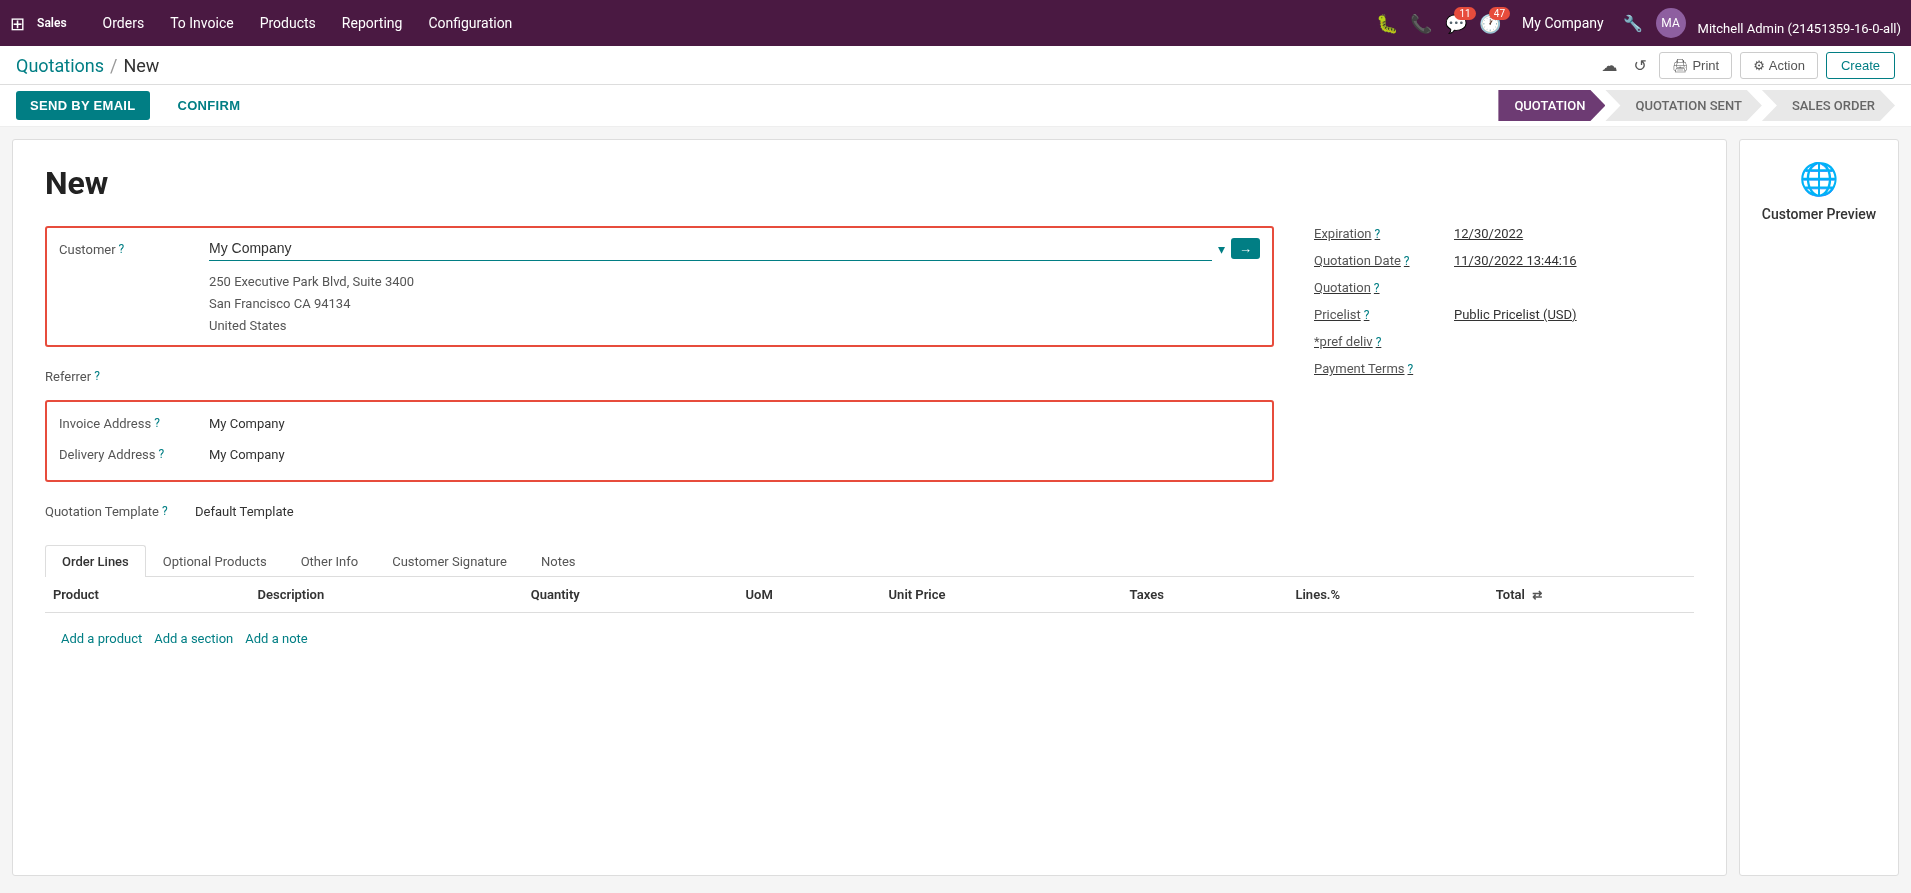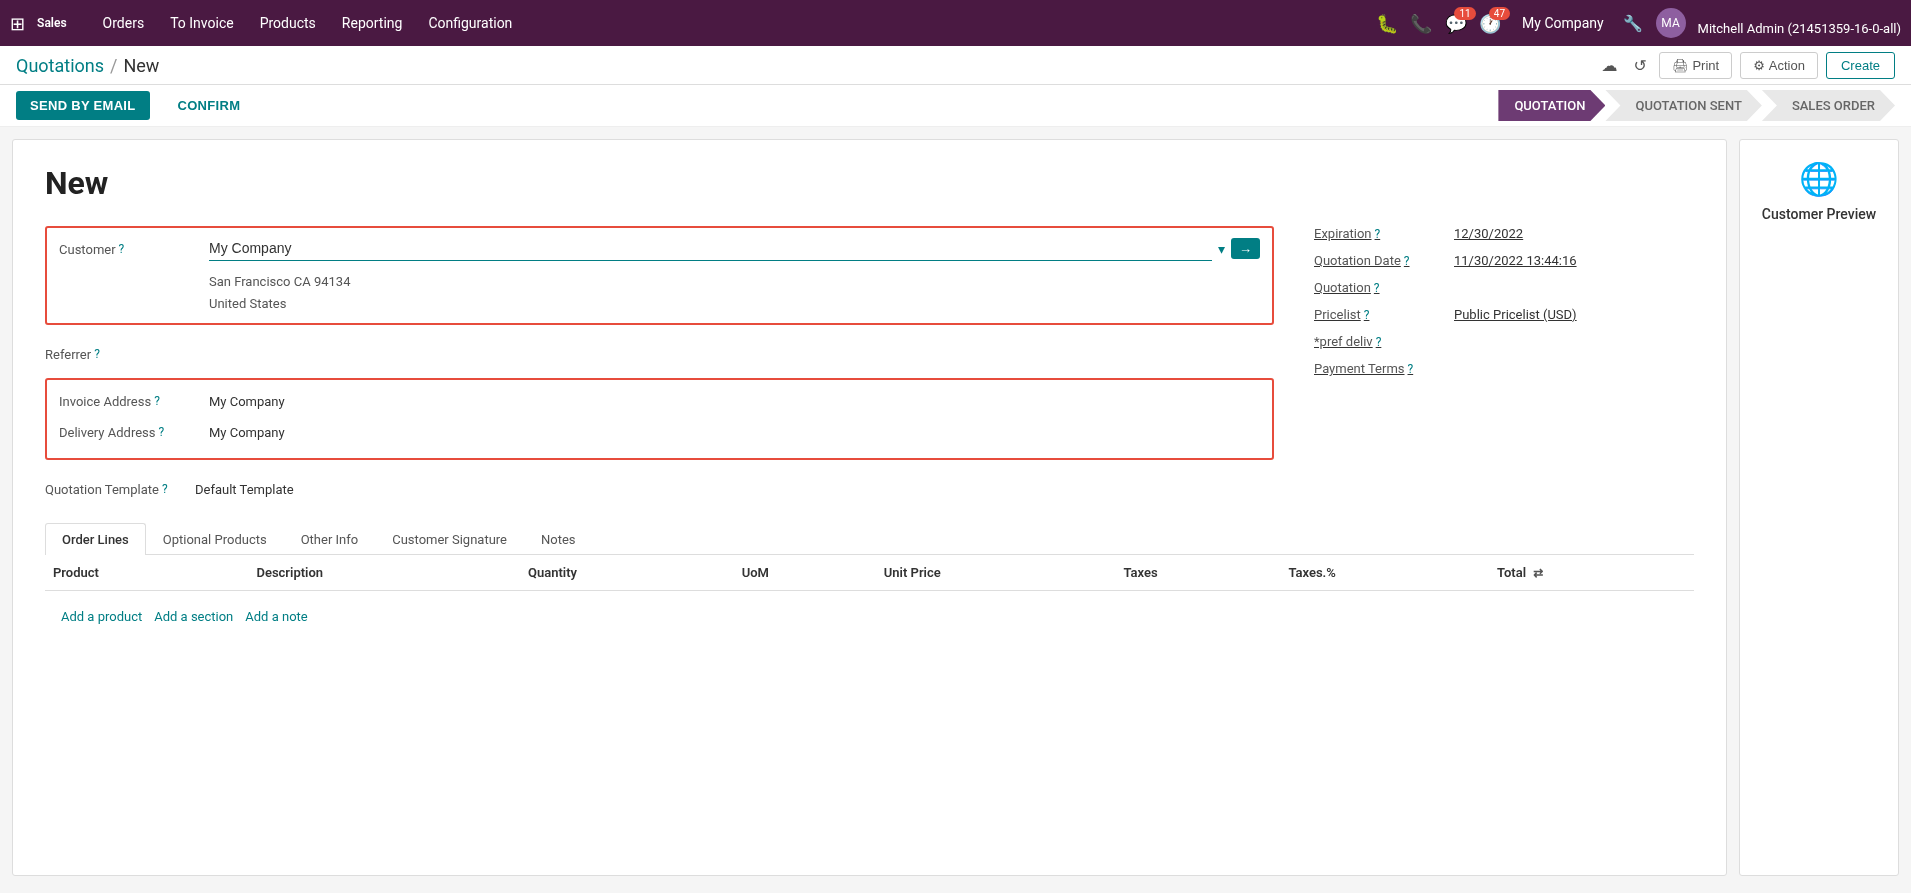--- a/index.html
+++ b/index.html
@@ -287,20 +287,21 @@
               <span>Customer</span>
               <span class="help-icon">?</span>
             </div>
             <div class="customer-input-wrap">
               <input class="customer-input" type="text" value="My Company" style="">
               <span class="dropdown-arrow">▾</span>
               <span class="ext-link-arrow">→</span>
             </div>
           </div>
           <div class="customer-address">
+            <div>250 Executive Park Blvd, Suite 3400</div>
             <div>San Francisco CA 94134</div>
             <div>United States</div>
           </div>
         </div>
 
         <div class="field-row" style="margin-bottom:16px;">
           <div class="field-label">
             <span>Referrer</span>
             <span class="help-icon">?</span>
           </div>
@@ -399,21 +400,21 @@
 
     <table class="order-table">
       <thead>
         <tr>
           <th>Product</th>
           <th>Description</th>
           <th>Quantity</th>
           <th>UoM</th>
           <th>Unit Price</th>
           <th>Taxes</th>
-          <th>Taxes.%</th>
+          <th>Lines.%</th>
           <th>
             <span>Total</span>
             <span class="sort-icon">⇄</span>
           </th>
         </tr>
       </thead>
       <tbody>
         <tr>
           <td colspan="8">
             <div class="table-actions">

